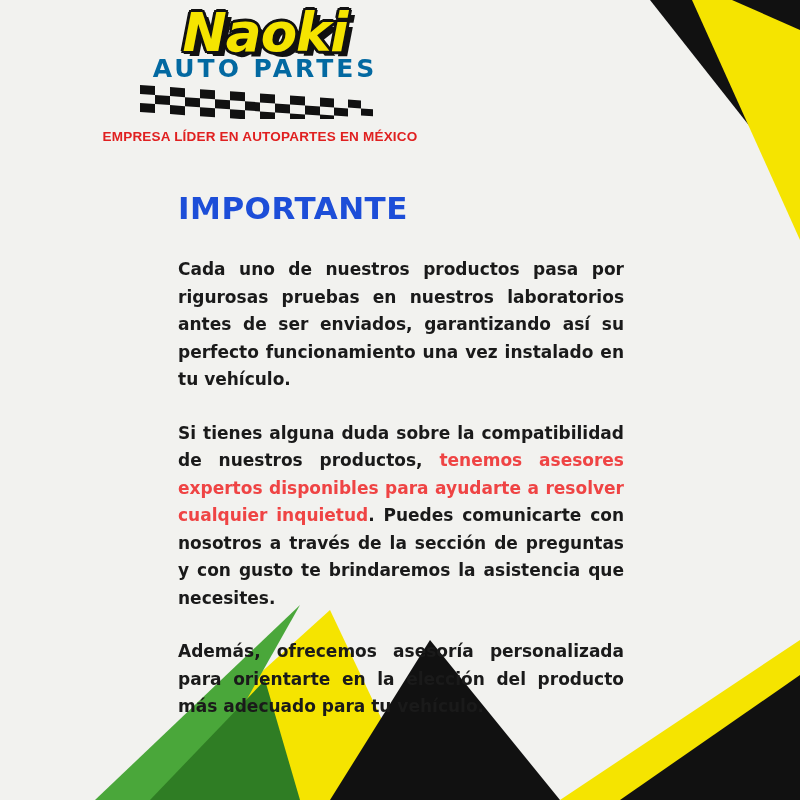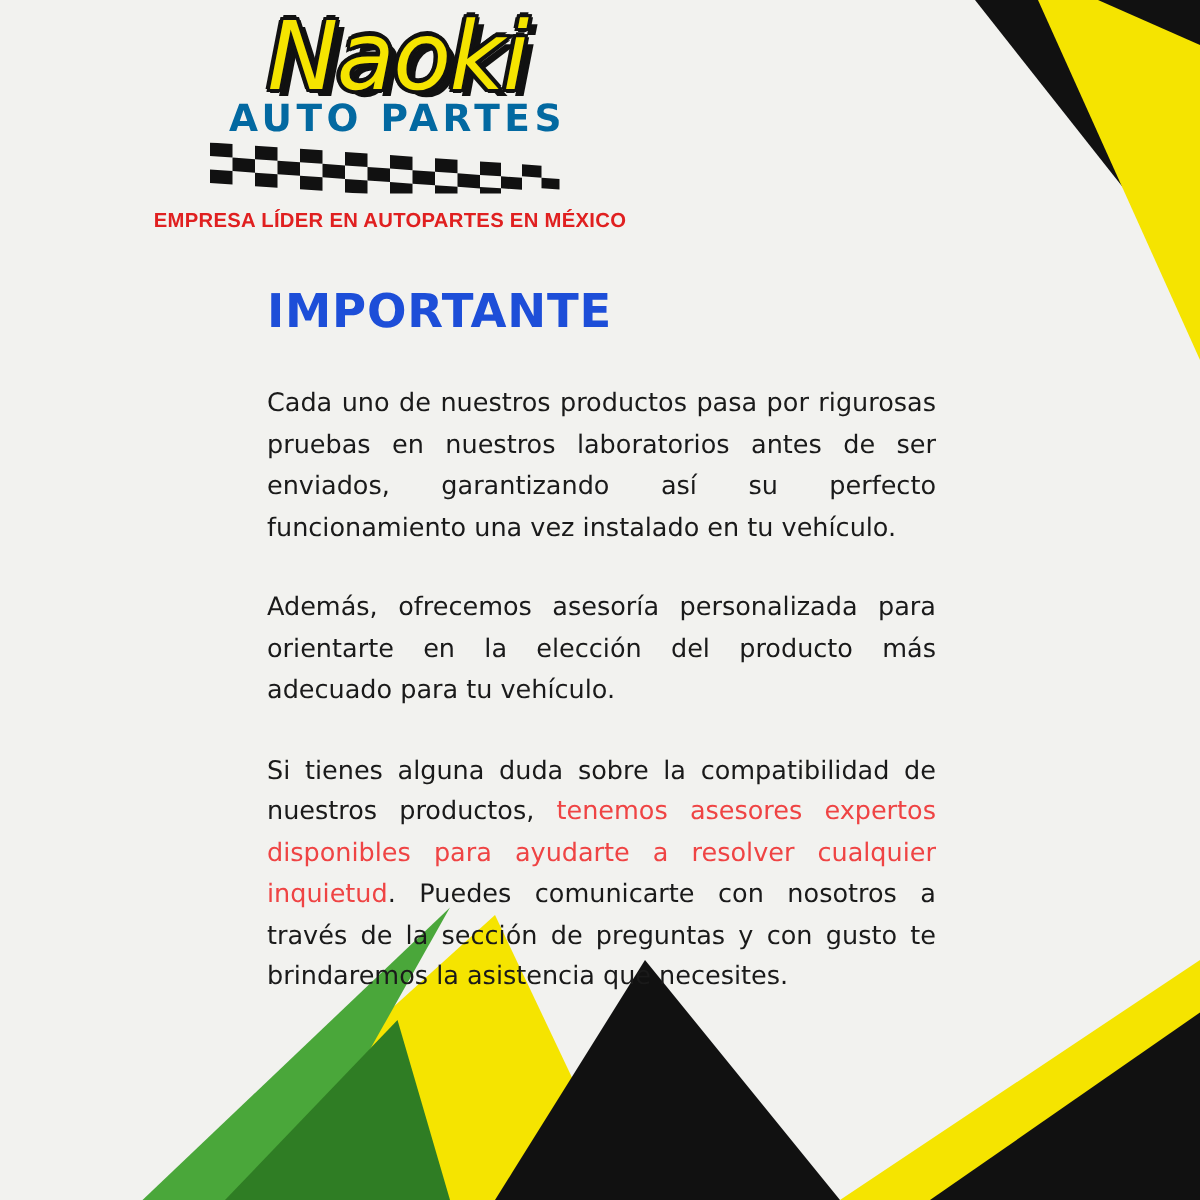--- a/index.html
+++ b/index.html
@@ -40,23 +40,23 @@
     padding-top: 6px;
     text-align: center;
   }
   .logo-wrap {
     position: relative;
     display: inline-block;
     margin-left: 10px;
   }
   .logo-naoki {
     font-family: "DejaVu Sans", sans-serif;
-    font-weight: normal;
+    font-weight: bold;
     font-style: italic;
-    font-size: 63px;
+    font-size: 53px;
     line-height: 1.02;
     letter-spacing: -1px;
     color: #f5e400;
     -webkit-text-stroke: 4px #111111;
     paint-order: stroke fill;
     text-shadow:
        3px 0 0 #111, -3px 0 0 #111, 0 3px 0 #111, 0 -3px 0 #111,
        2px 2px 0 #111, -2px 2px 0 #111, 2px -2px 0 #111, -2px -2px 0 #111,
        6px 5px 0 #111;
     margin: 0;
@@ -96,21 +96,21 @@
   .title {
     font-family: "DejaVu Sans", sans-serif;
     font-weight: bold;
     font-size: 31px;
     color: #1d4ed8;
     letter-spacing: 0.5px;
     margin: 0 0 30px 0;
   }
   p.para {
     font-family: "DejaVu Sans", sans-serif;
-    font-weight: normal;
+    font-weight: bold;
     font-size: 17px;
     line-height: 1.62;
     color: #1a1a1a;
     text-align: justify;
     margin: 0 0 26px 0;
   }
   p.para:last-child { margin-bottom: 0; }
   .hl { color: #ef4444; }
 </style>
 </head>
@@ -177,20 +177,20 @@
       </div>
     </div>
     <div class="tagline">EMPRESA LÍDER  EN AUTOPARTES EN MÉXICO</div>
   </div>
 
   <div class="content">
     <h1 class="title">IMPORTANTE</h1>
 
     <p class="para">Cada uno de nuestros productos pasa por rigurosas pruebas en nuestros laboratorios antes de ser enviados, garantizando así su perfecto funcionamiento una vez instalado en tu vehículo.</p>
 
-    <p class="para">Además, ofrecemos asesoría personalizada para orientarte en la elección del producto más adecuado para tu vehículo.</p>
-
     <p class="para">
       <span>Si tienes alguna duda sobre la compatibilidad de nuestros productos, </span><span class="hl">tenemos asesores expertos disponibles para ayudarte a resolver cualquier inquietud</span><span>. Puedes comunicarte con nosotros a través de la sección de preguntas y con gusto te brindaremos la asistencia que necesites.</span>
     </p>
+
+    <p class="para">Además, ofrecemos asesoría personalizada para orientarte en la elección del producto más adecuado para tu vehículo.</p>
   </div>
 
 </div>
 
 </body></html>

